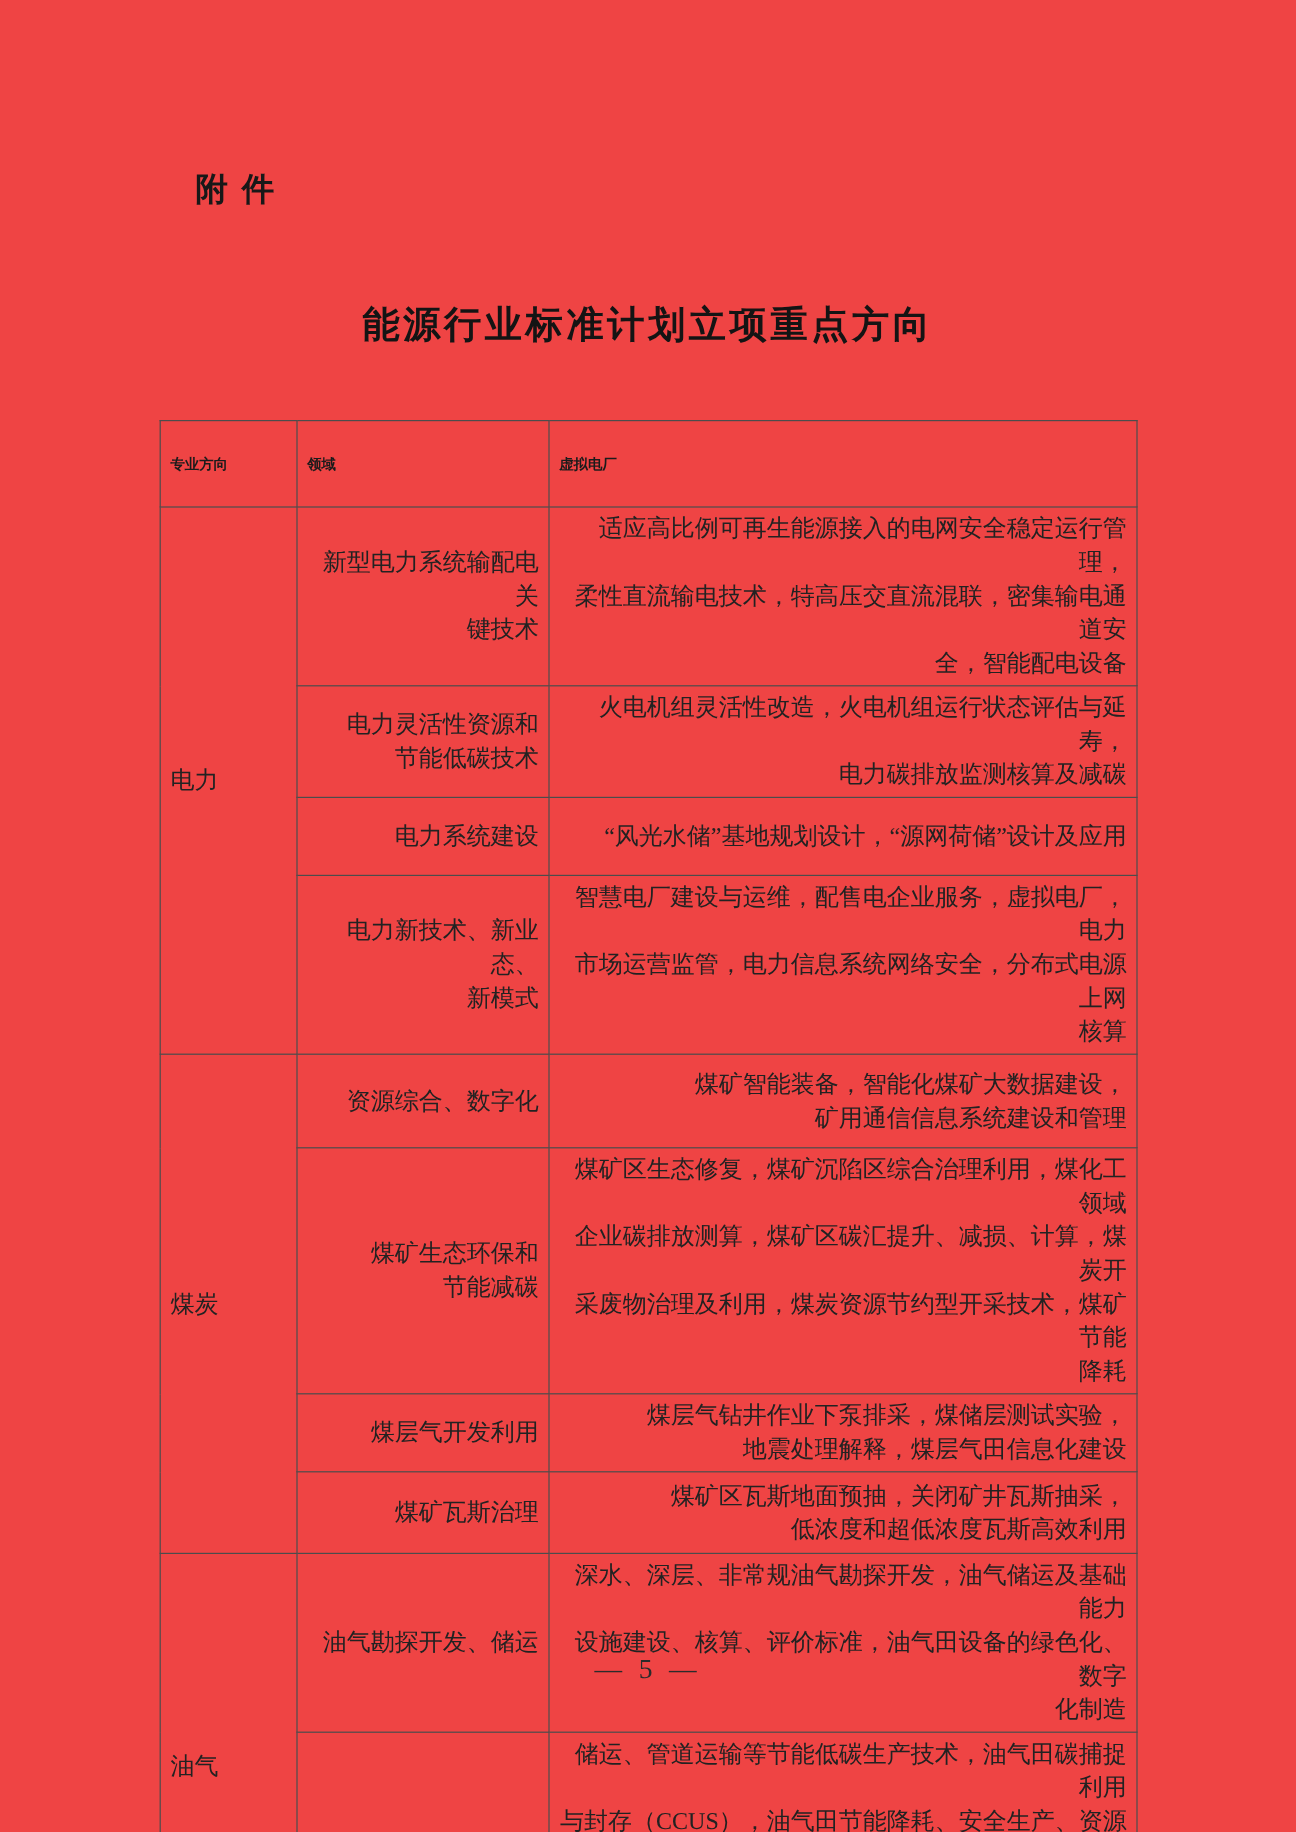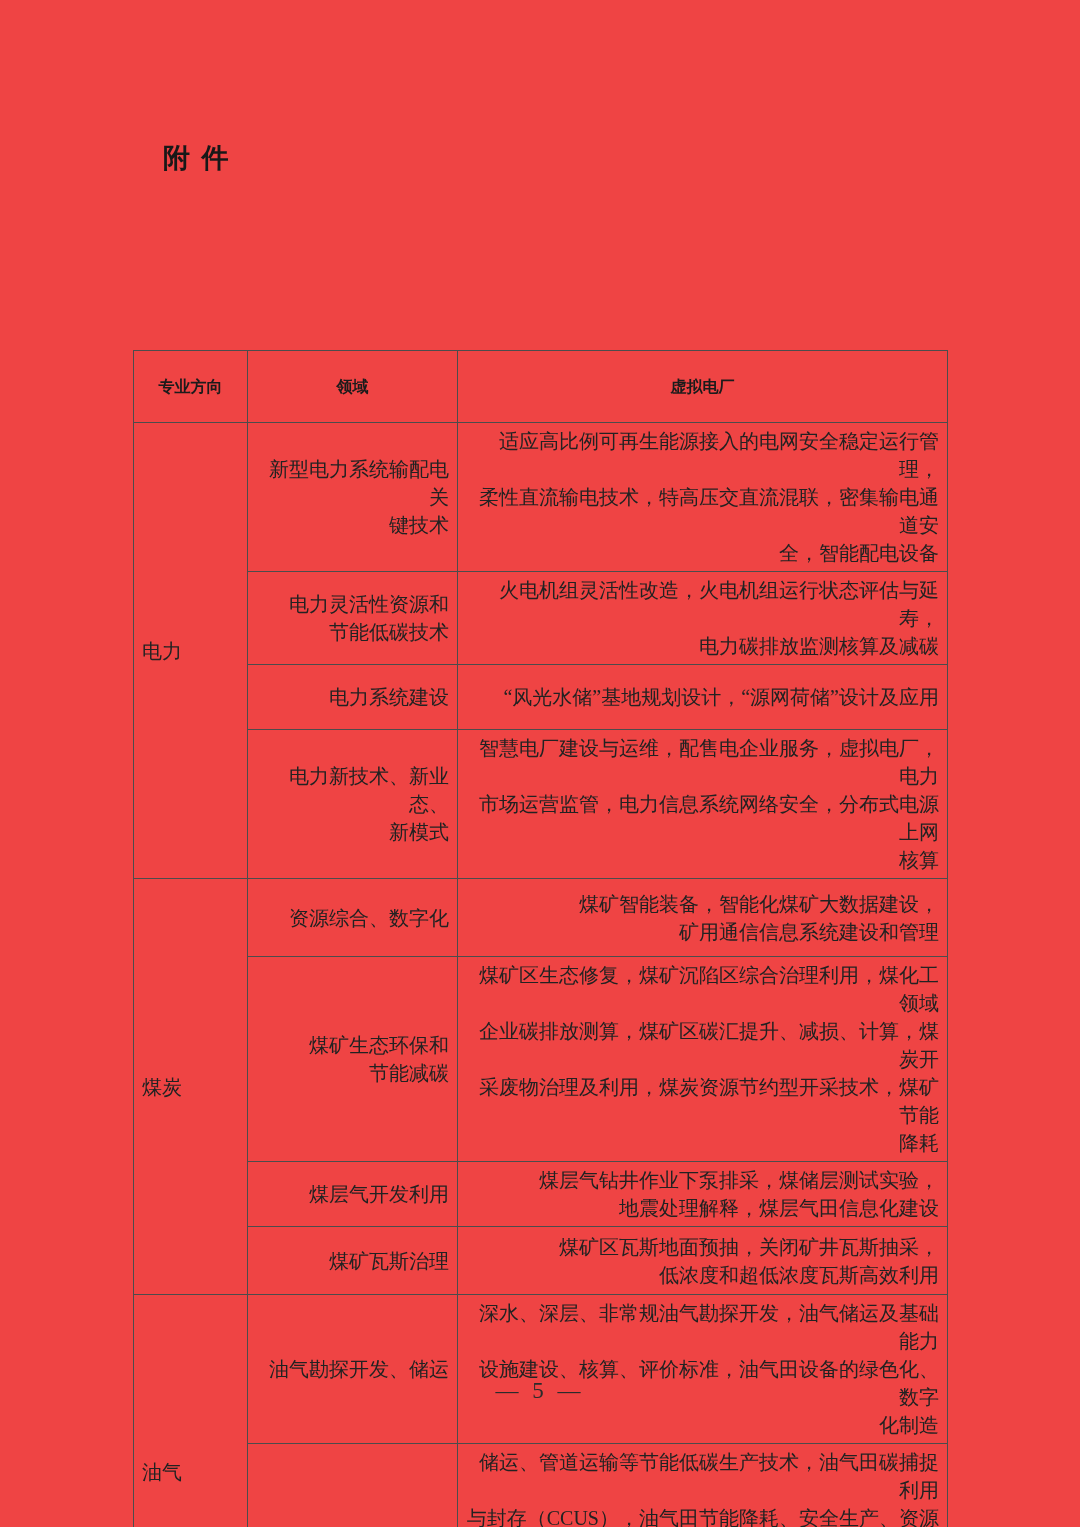--- a/index.html
+++ b/index.html
@@ -47,22 +47,22 @@
     vertical-align:middle;
     font-size:20px;
     line-height:28px;
     white-space:pre-line;
     padding:4px 8px;
     box-sizing:border-box;
   }
   .kd-table th{
     font-family:"Liberation Sans","DejaVu Sans",sans-serif;
     font-weight:700;
-    font-size:16px;
-    text-align:center;
+    font-size:12px;
+    text-align:left;
     color:#1b1b1b;
   }
   .cell-category{
     text-align:left;
     font-size:21px;
     color:#222;
   }
   .cell-field{
     text-align:right;
     color:#222;
@@ -82,20 +82,21 @@
     color:#2b2b2b;
   }
 </style>
 </head>
 <body>
 
 <div class="page">
 
   <div class="attachment">附 件</div>
 
+  <h1 class="doc-title">能源行业标准计划立项重点方向</h1>
 
   <table class="kd-table">
     <colgroup>
       <col style="width:114px">
       <col style="width:210px">
       <col style="width:490px">
     </colgroup>
     <thead>
       <tr style="height:72px">
         <th>专业方向</th>

